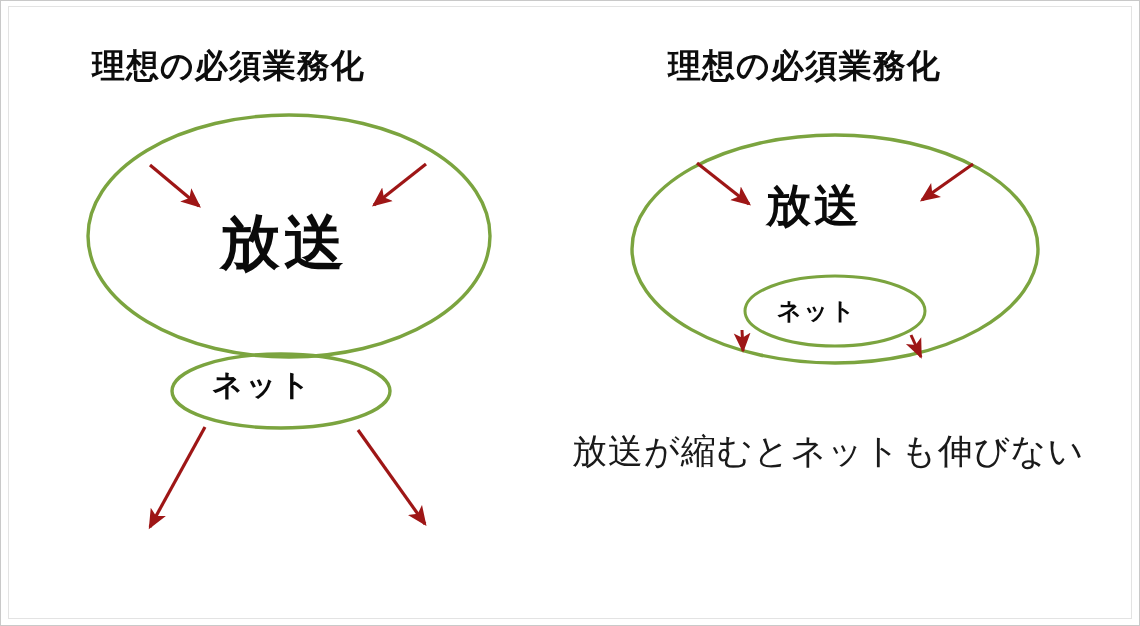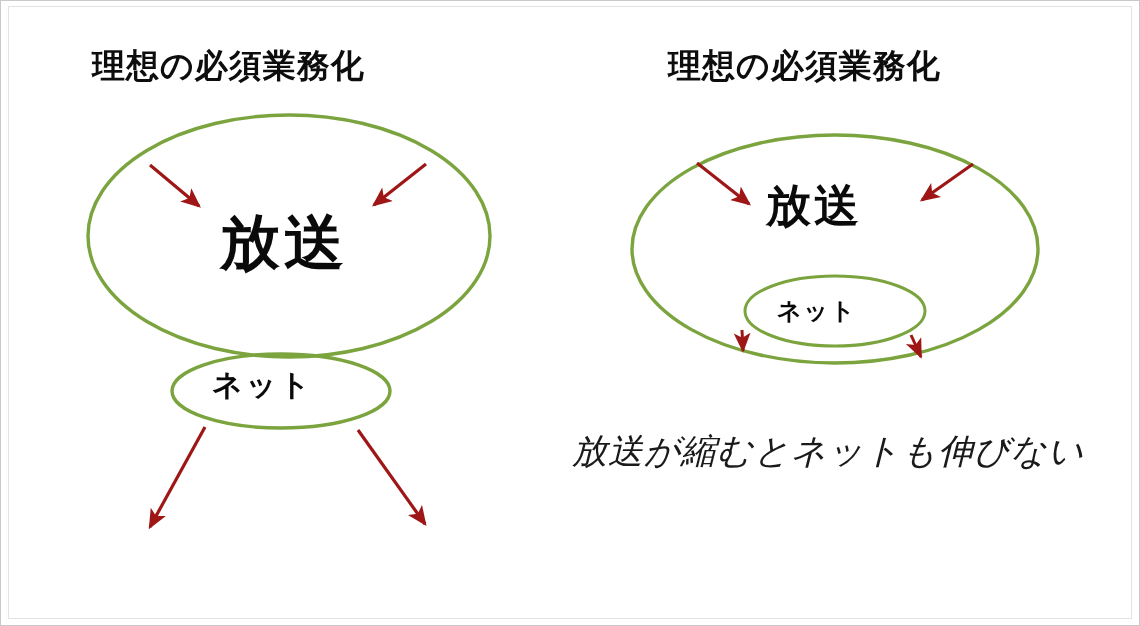--- a/index.html
+++ b/index.html
@@ -87,21 +87,20 @@
   }
 
   .caption {
     position: absolute;
     font-family: "DejaVu Sans", "Liberation Sans", sans-serif;
     font-weight: normal;
     font-size: 35px;
     color: #1a1a1a;
     white-space: nowrap;
     letter-spacing: 1px;
-    font-style: italic;
   }
   #caption-left  { left: 44px;  top: 549px; }
   #caption-right { left: 572px; top: 428px; }
 </style>
 </head>
 <body>
 
 <div id="stage">
 
   <div id="frame"></div>

